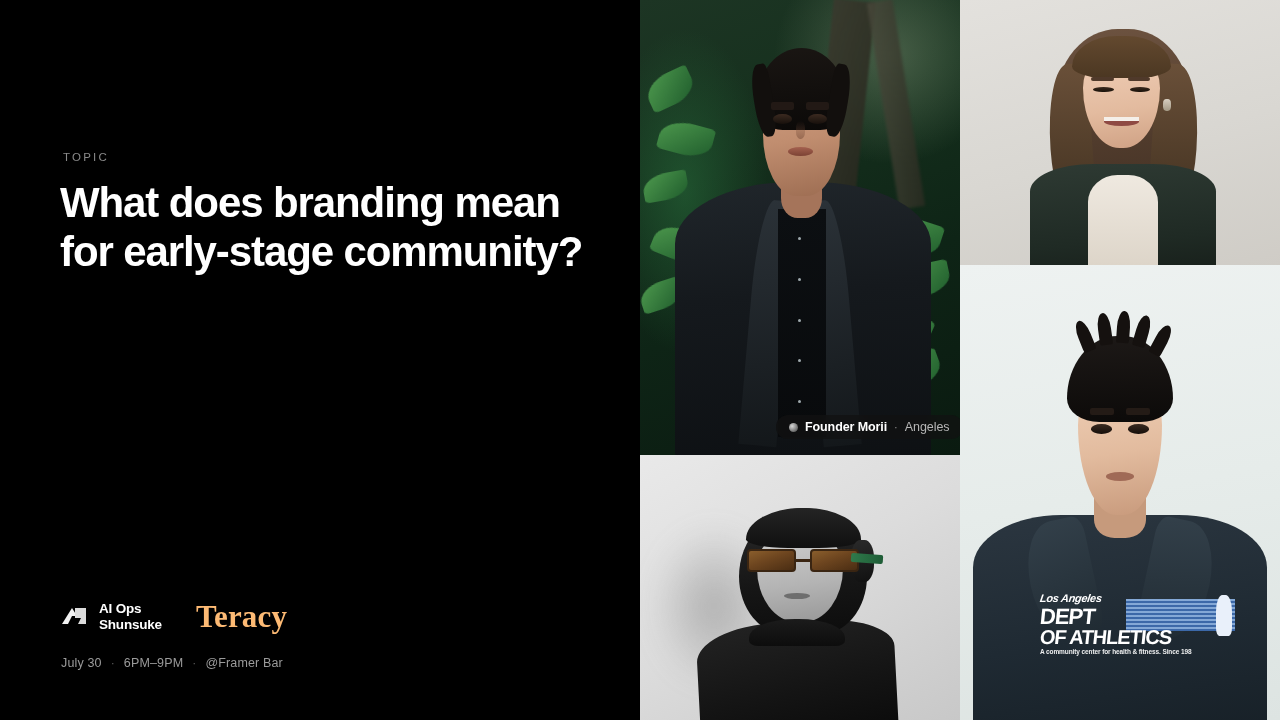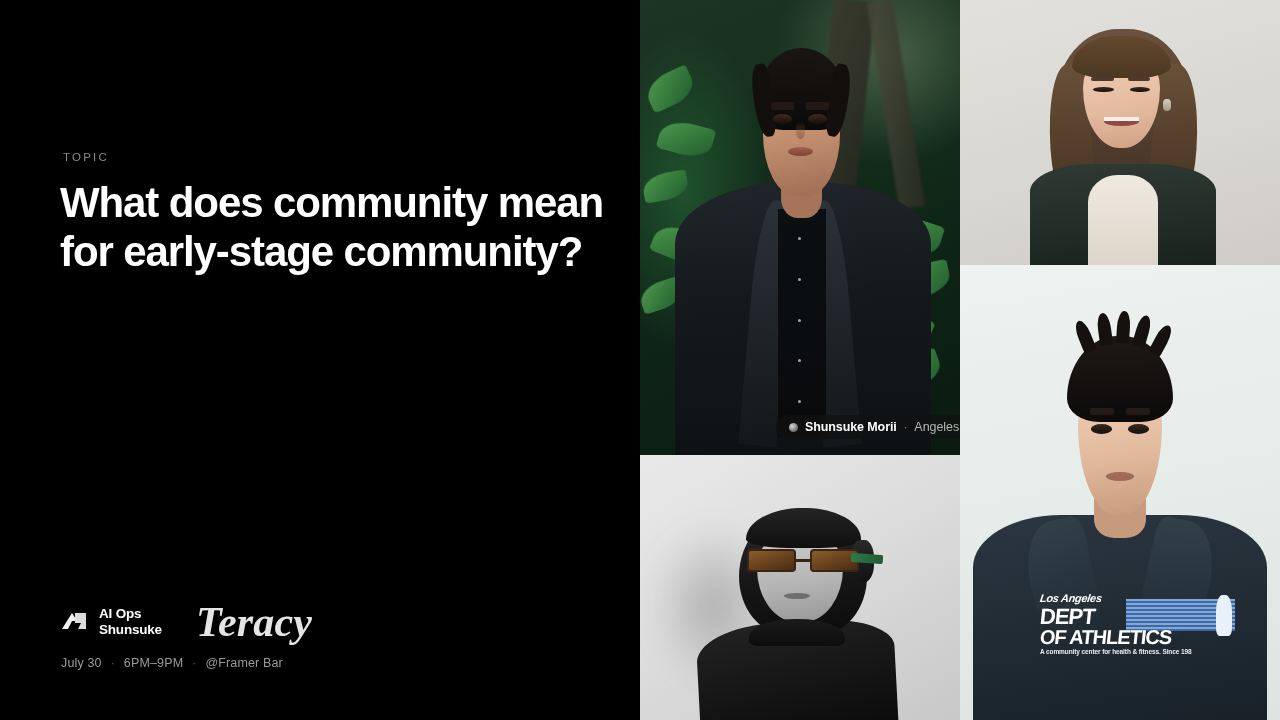--- a/index.html
+++ b/index.html
@@ -46,23 +46,23 @@
   .partner {
     display:flex; align-items:center; gap:9px;
   }
   .aiops-mark { width:30px; height:30px; display:block; }
   .aiops-text {
     color:#fff; font-size:13.5px; font-weight:700;
     line-height:1.18; letter-spacing:-0.2px;
   }
   .aiops-text span { display:block; }
   .teracy-text {
-    color:#e5e5e5; font-size:42px; font-weight:700;
+    color:#fdba74; font-size:31px; font-weight:700;
     font-family:"Liberation Serif", serif;
-    letter-spacing:0.2px; line-height:1;font-style:italic;
+    letter-spacing:0.2px; line-height:1;
   }
 
   .meta-row {
     position:absolute; left:61px; top:656px;
     display:flex; align-items:center; gap:9px;
     color:#9b9b9b; font-size:12.5px; letter-spacing:0.15px;
   }
   .meta-dot { color:#5c5c5c; font-size:12px; }
 
   
@@ -257,21 +257,21 @@
 <body>
 
 <div class="stage">
 
   <div class="left-panel">
 
 
     <div class="topic-label">TOPIC</div>
 
     <h1 class="headline">
-      <span class="line">What does community mean</span>
+      <span class="line">What does branding mean</span>
       <span class="line">for early-stage community?</span>
     </h1>
 
     <div class="partner-row">
       <div class="partner">
         <span>
           <svg class="aiops-mark" viewBox="0 0 30 30" xmlns="http://www.w3.org/2000/svg">
             <path d="M2 22 L12 6 L17 14 L12 14 L8 22 Z" fill="#f2f2f2"></path>
             <path d="M15 6 H26 V22 H18 L21 16 H15 Z" fill="#dcdcdc"></path>
           </svg>
@@ -325,21 +325,21 @@
           <div class="mo-hair3"></div>
         <div class="mo-brow" style="left:41%;top:22.5%"></div>
         <div class="mo-brow" style="left:52%;top:22.5%"></div>
         <div class="mo-eye" style="left:41.5%;top:25%"></div>
         <div class="mo-eye" style="left:52.5%;top:25%"></div>
         <div class="mo-nose"></div>
         <div class="mo-lip"></div>
       </div>
       <div class="badge badge-morii">
         <span class="badge-dot"></span>
-        <span class="b-name">Shunsuke Morii</span>
+        <span class="b-name">Founder Morii</span>
         <span class="b-sep">·</span>
         <span class="b-role">Angeles</span>
       </div>
     </div>
 
     <div class="cell cell-okayu">
       <div class="photo ph-okayu">
         <div class="ok-hairback"></div>
         <div class="ok-hairL"></div>
           <div class="ok-hairR"></div>

